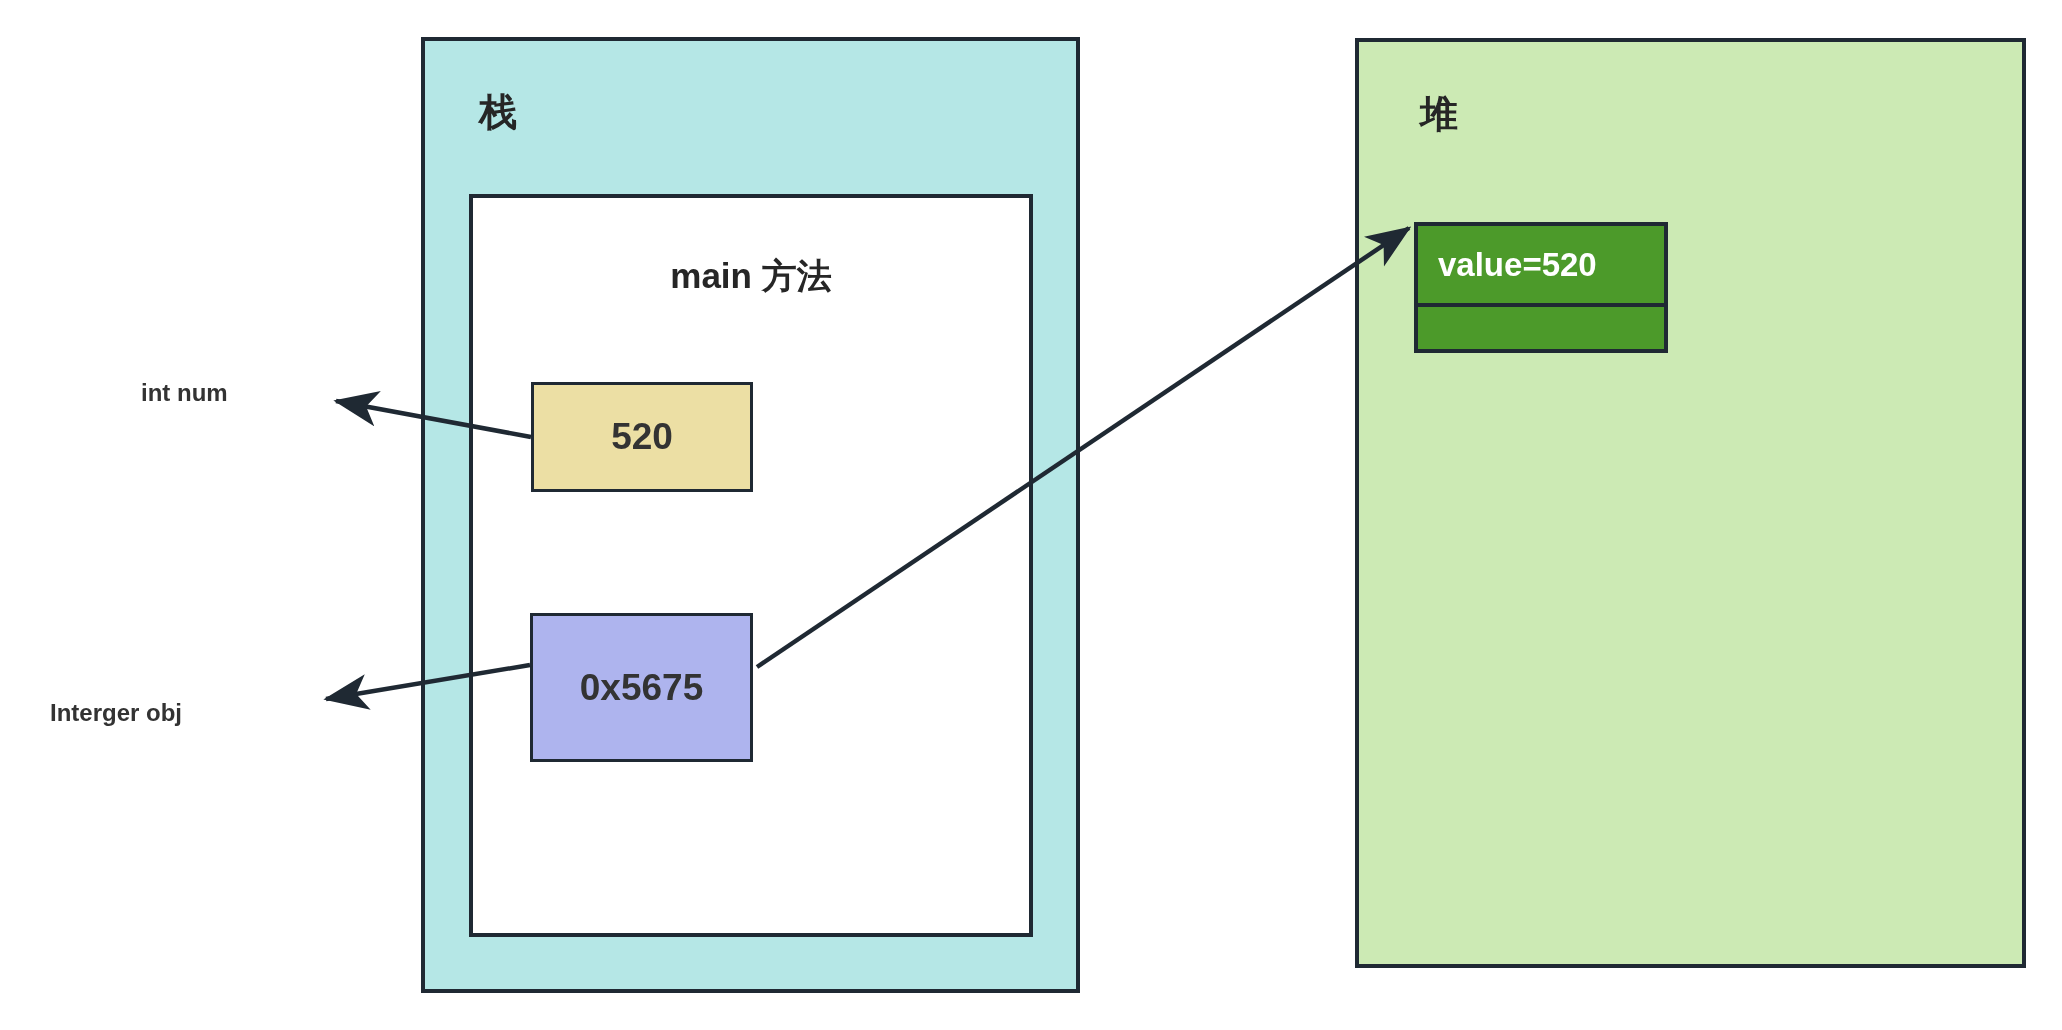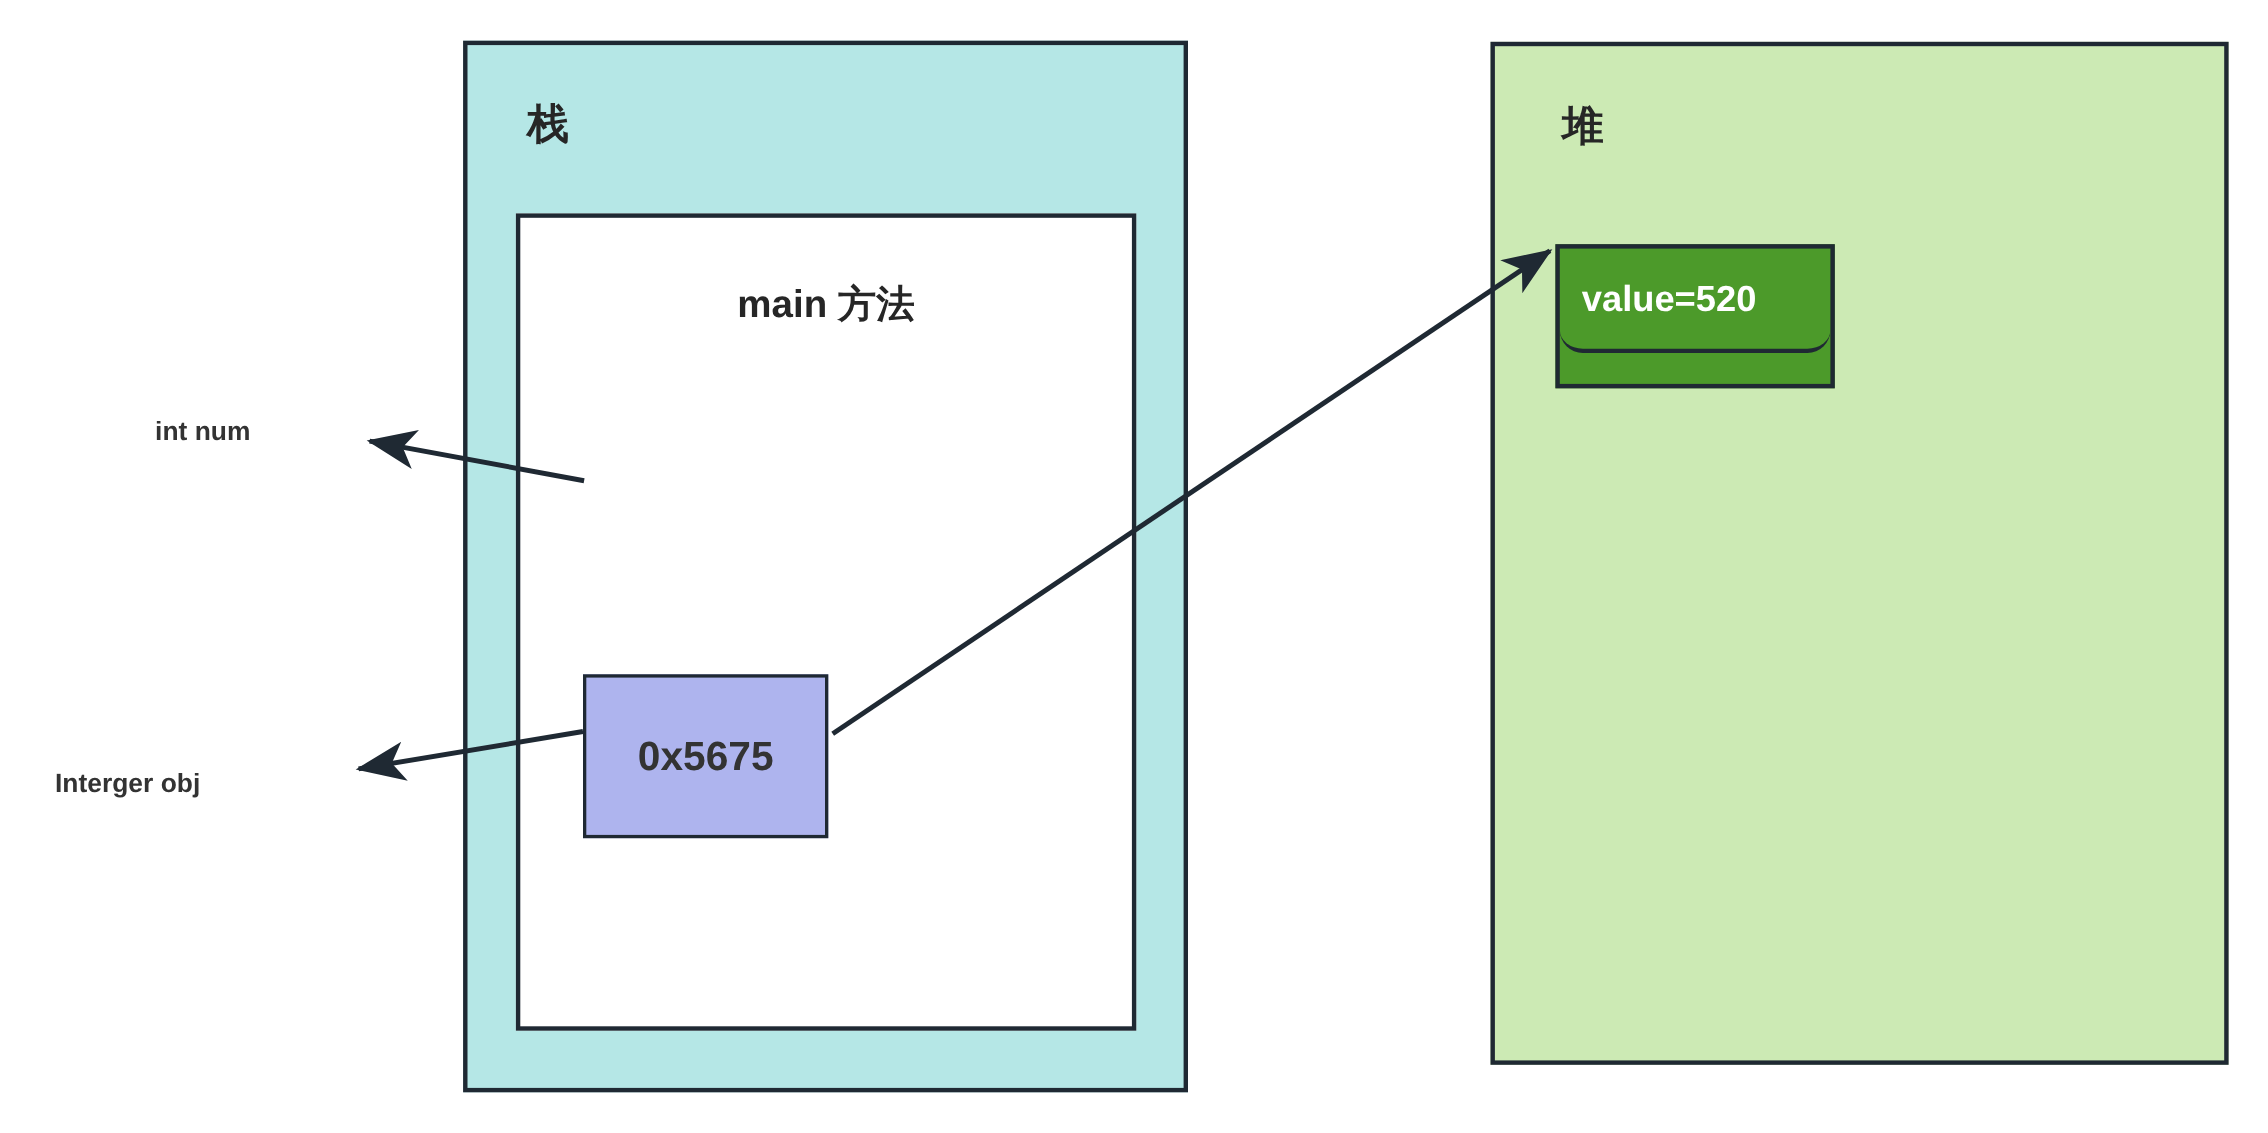--- a/index.html
+++ b/index.html
@@ -118,26 +118,25 @@
     height: 131px;
     border: 4px solid #1f2933;
     background: #4c9a2a;
   }
   #heap-object-value-row {
     position: absolute;
     box-sizing: border-box;
     left: 0;
     top: 0;
     width: 100%;
-    height: 95px;
+    height: 81px;
     border-bottom: 4px solid #1f2933;
     display: flex;
     align-items: center;
     padding-left: 20px;
-    border-radius: 21px;
   }
   #heap-object-value-text {
     font-size: 33px;
     font-weight: bold;
     color: #ffffff;
     white-space: nowrap;
   }
   #heap-object-empty-row {
     position: absolute;
     left: 0;
@@ -179,20 +178,21 @@
 <div id="canvas">
 
   <div class="region" id="stack-region">
     <div class="region-label" id="stack-label">栈</div>
   </div>
 
   <div id="main-frame">
     <div id="main-frame-title">main 方法</div>
   </div>
 
+  <div class="slot" id="num-slot">520</div>
 
   <div class="slot" id="ref-slot">0x5675</div>
 
   <div class="region" id="heap-region">
     <div class="region-label" id="heap-label">堆</div>
   </div>
 
   <div id="heap-object">
     <div id="heap-object-value-row">
       <span id="heap-object-value-text">value=520</span>

